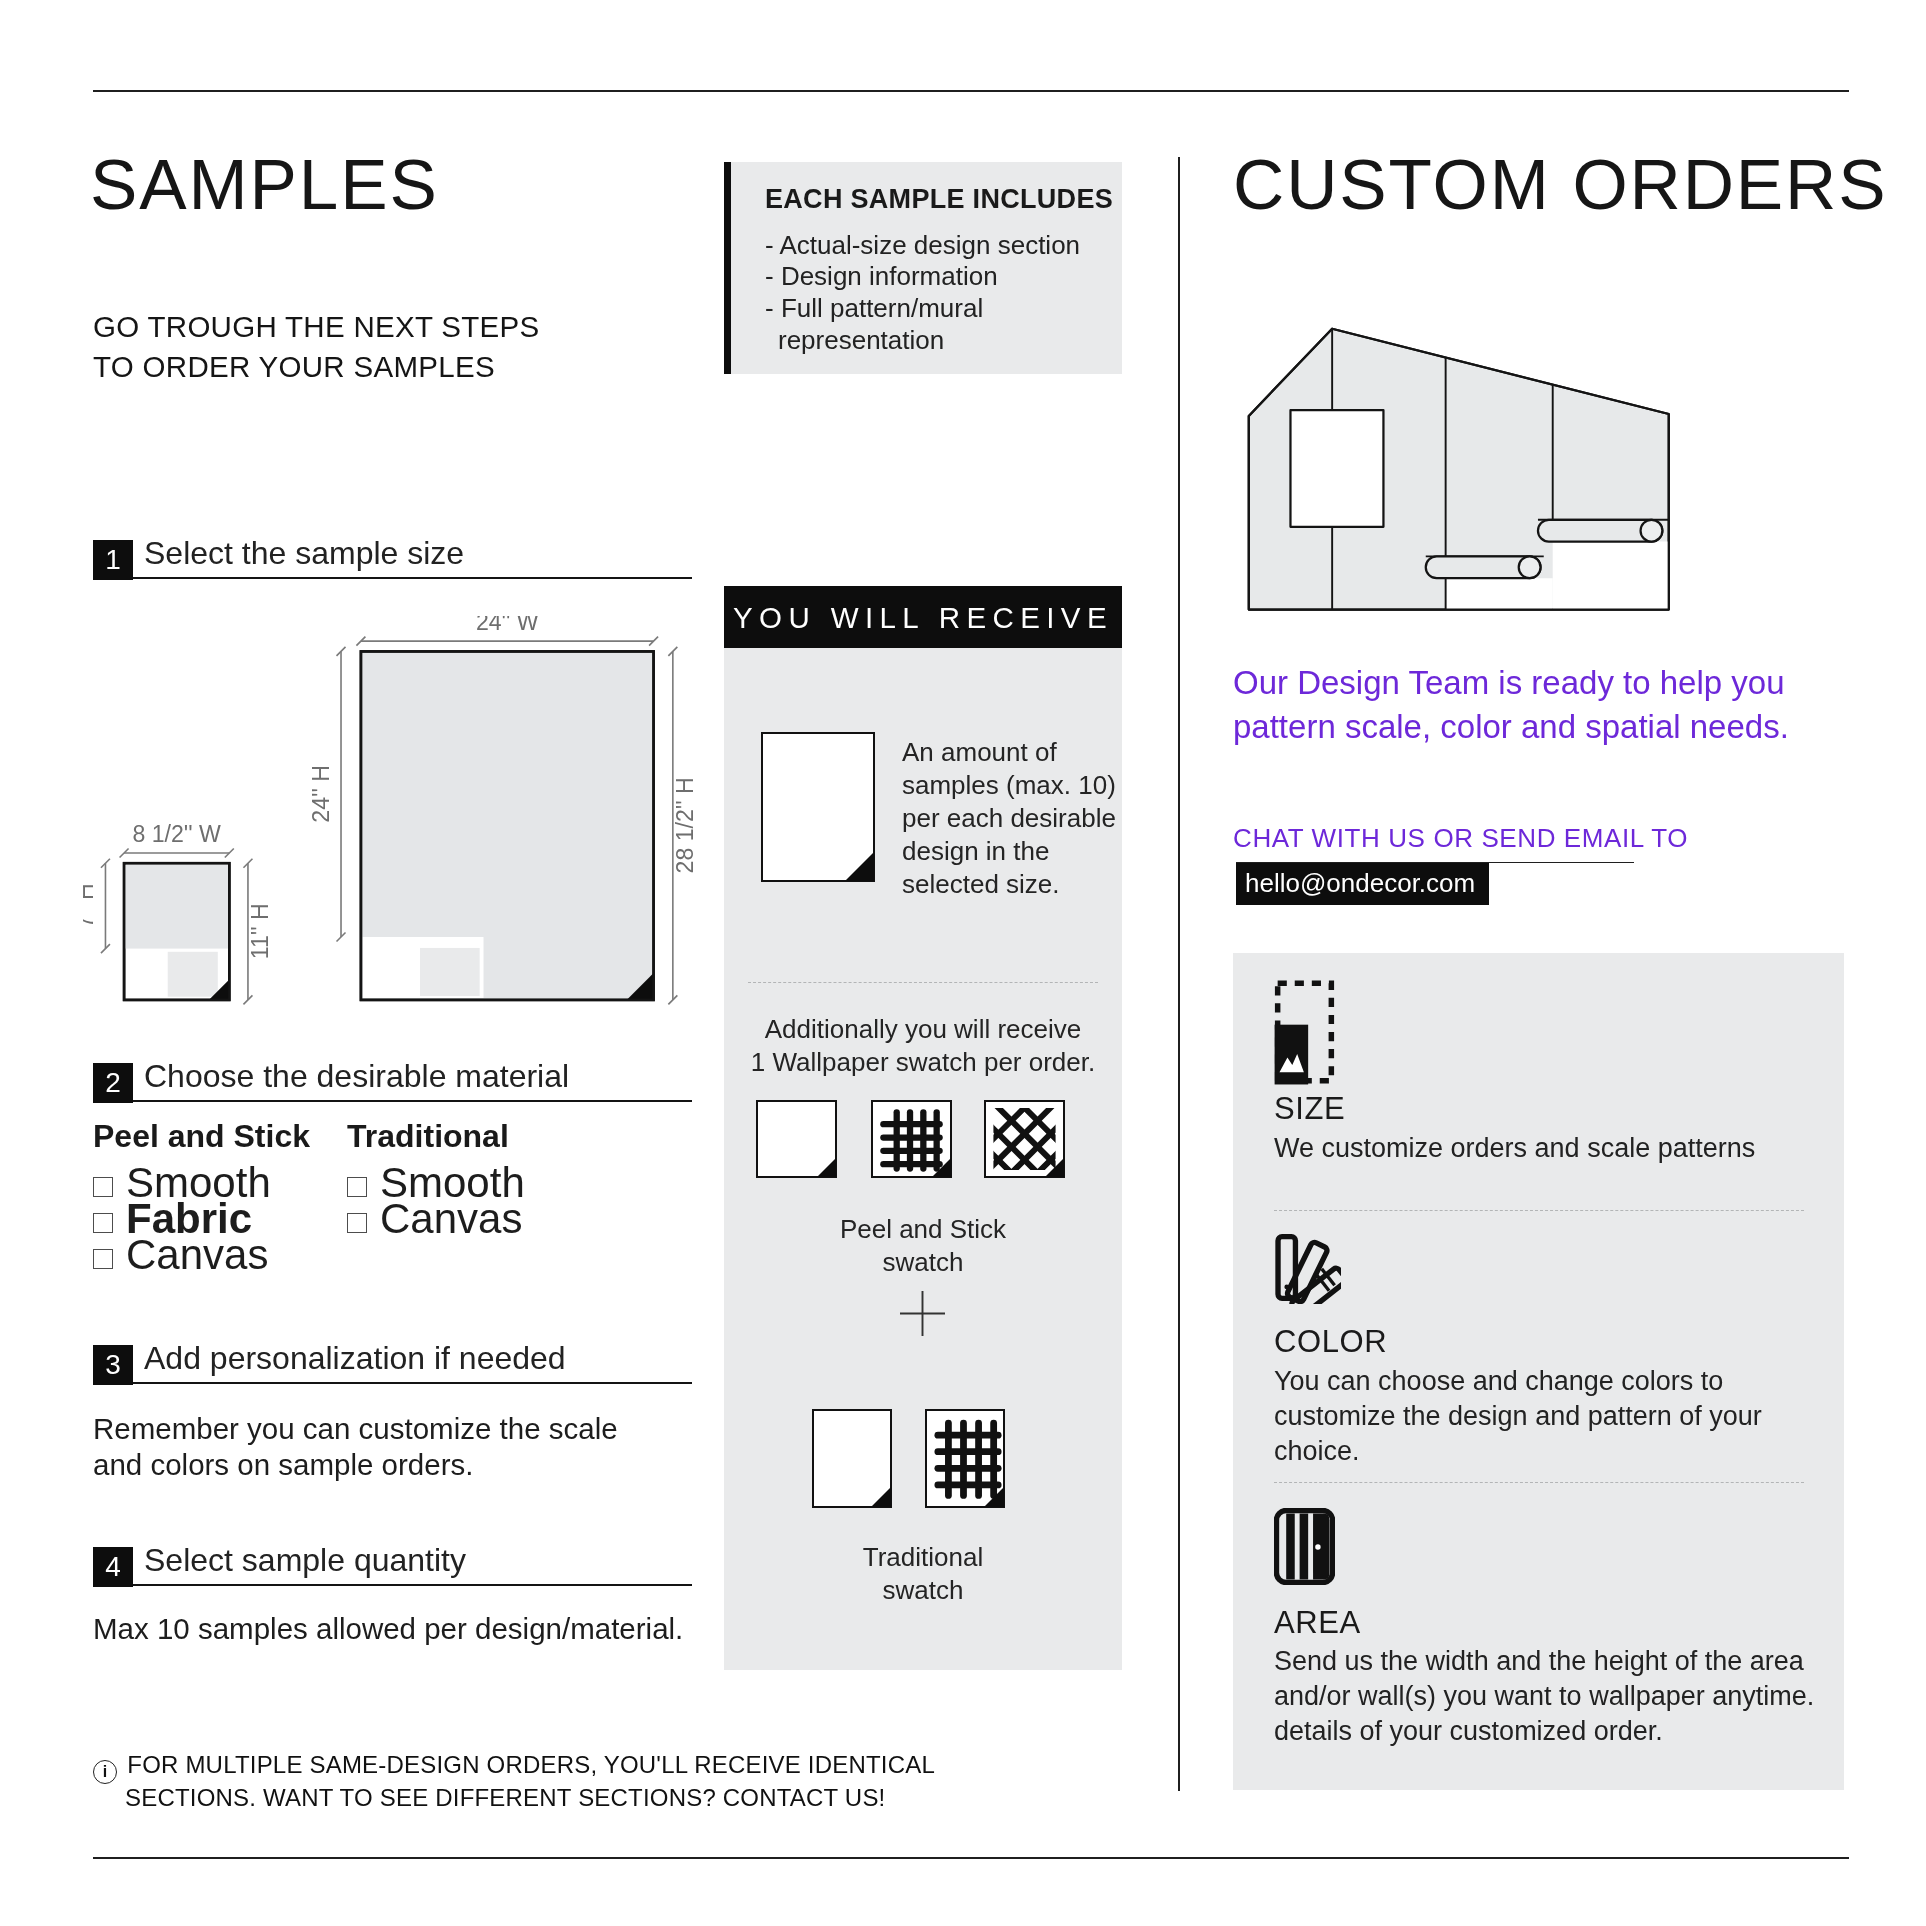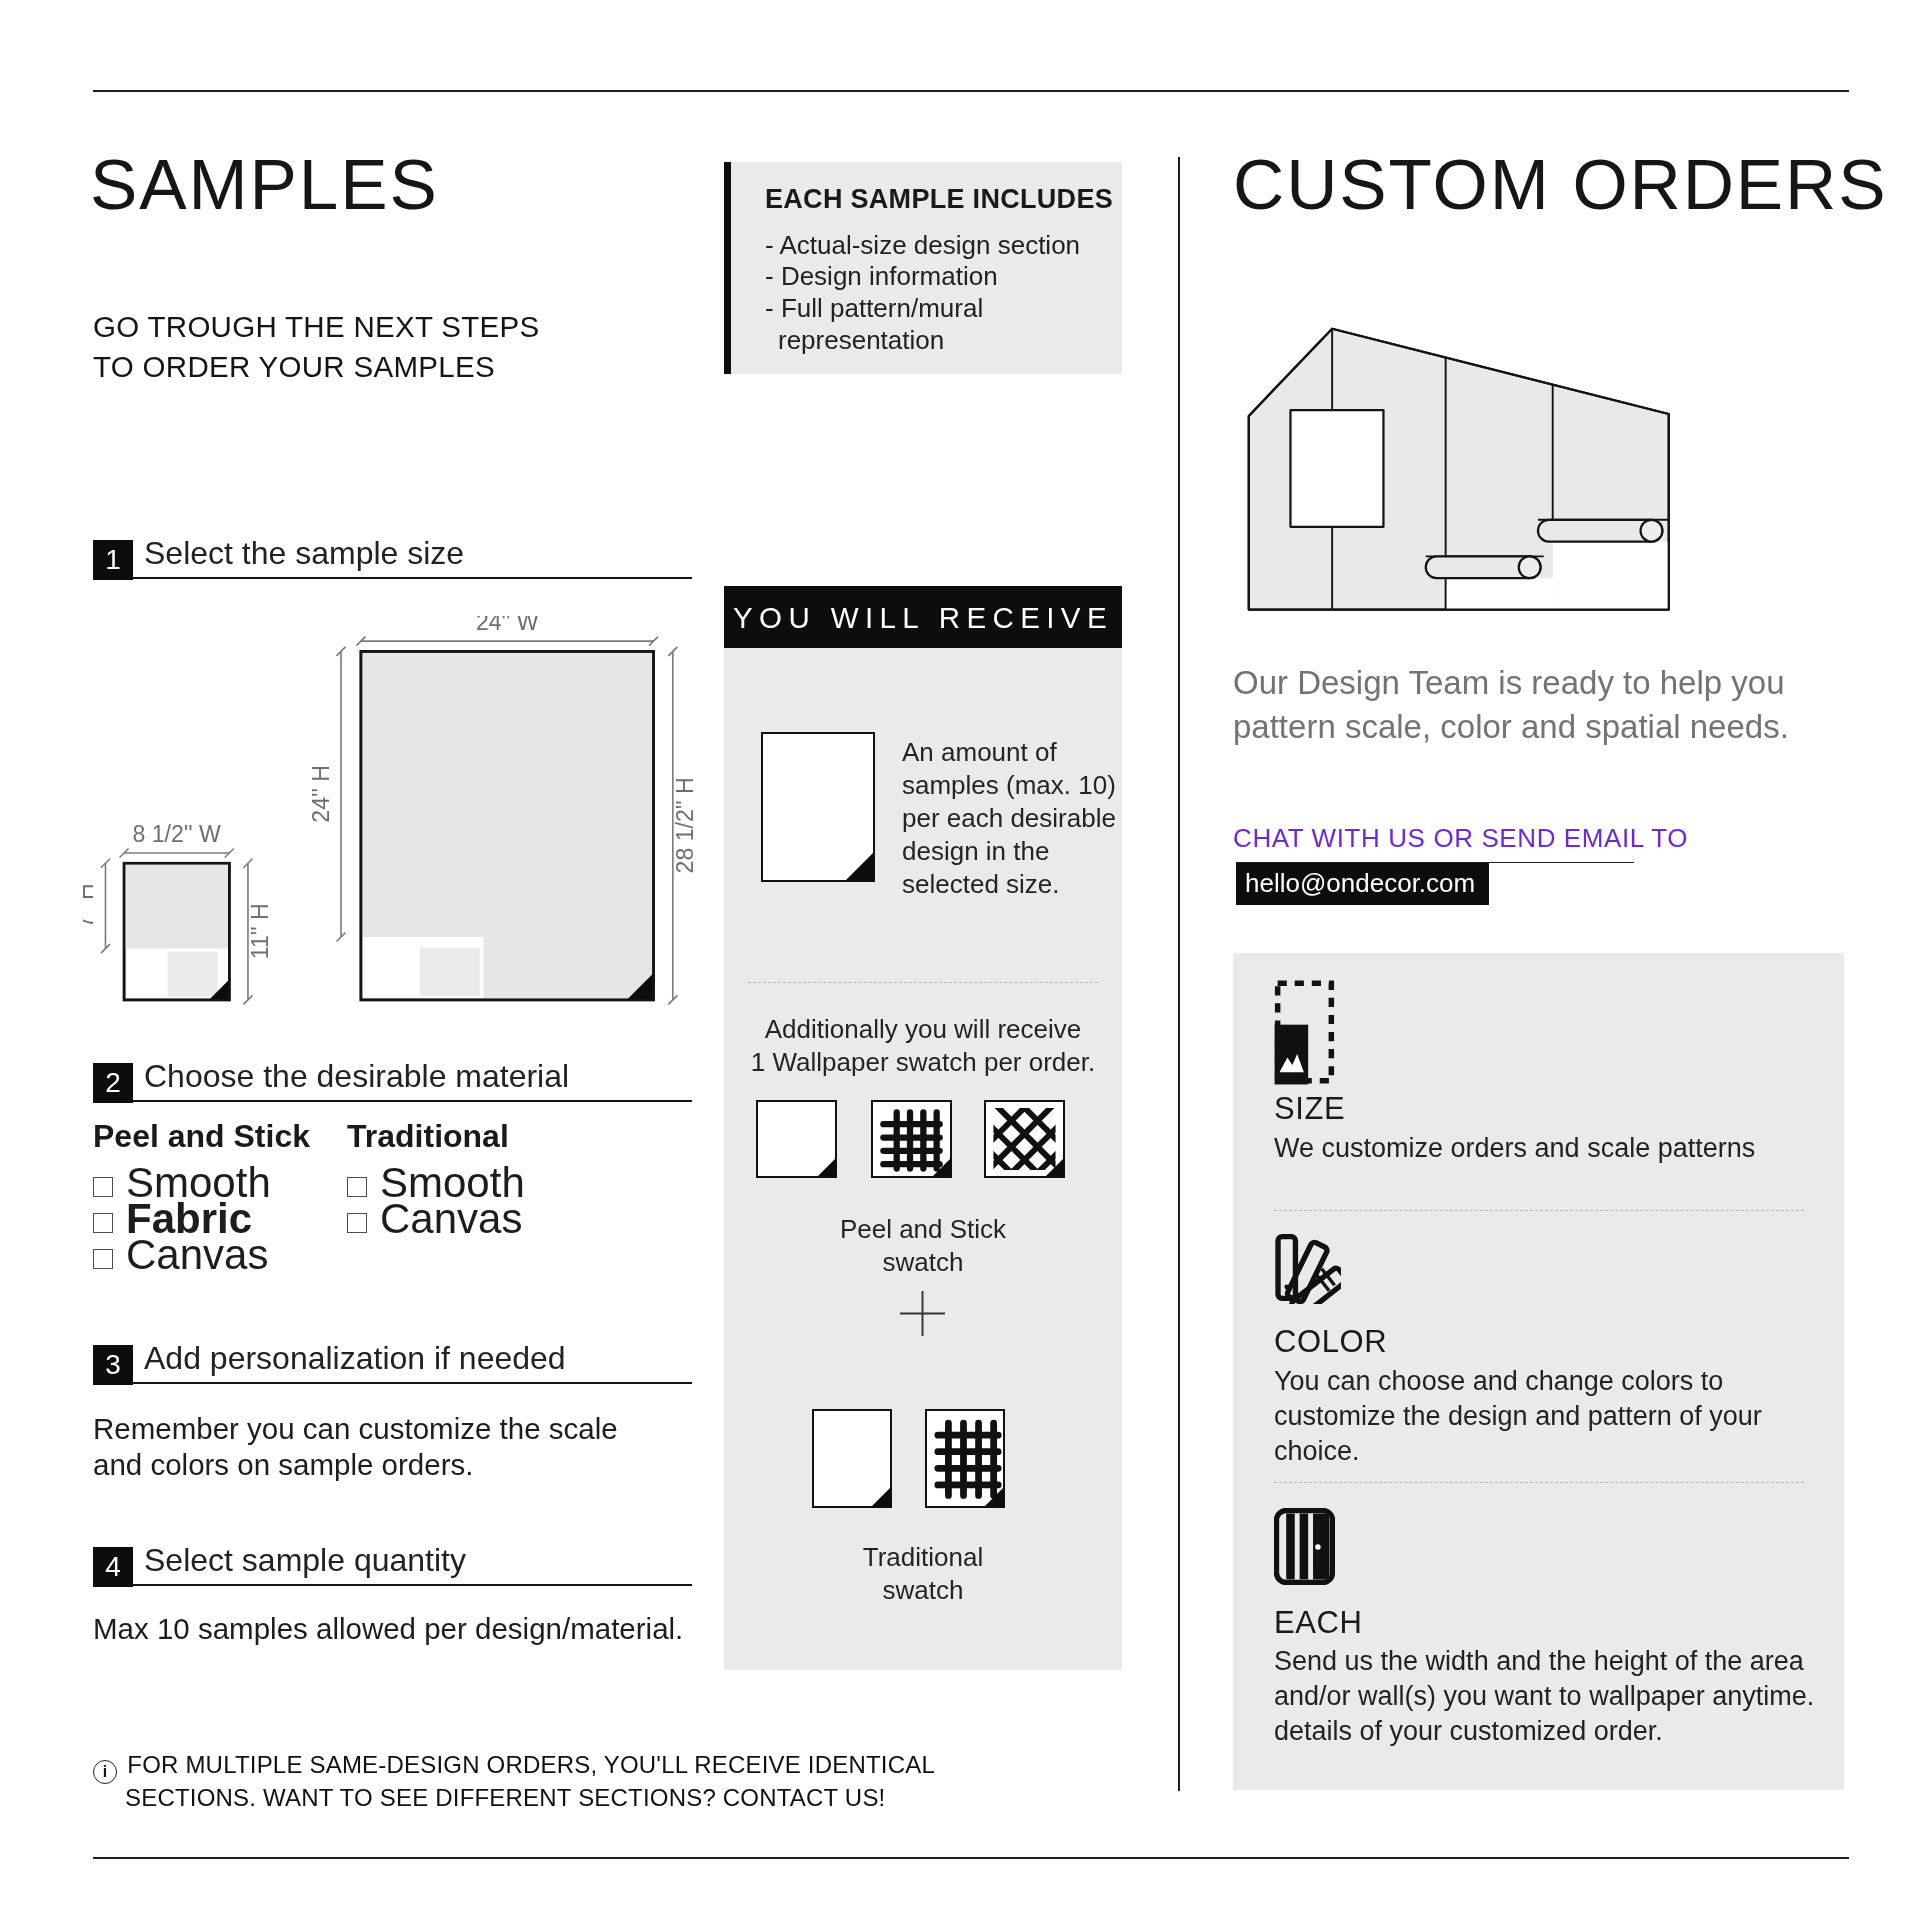--- a/index.html
+++ b/index.html
@@ -31,21 +31,21 @@
   .receive-bar{left:724px;top:586px;width:398px;height:63px;background:#0d0d0d;color:#fff;
     display:flex;align-items:center;justify-content:center;font-size:29.5px;letter-spacing:6.4px;white-space:nowrap;}
   .receive-panel{left:724px;top:648px;width:398px;height:1022px;background:#e9eaeb;}
   .page-icon{position:absolute;background:#fff;border:2.6px solid #111;}
   .fold{position:absolute;right:-0.6px;bottom:-0.6px;width:0;height:0;border-style:solid;}
   .mid-text{font-size:26px;line-height:33px;color:#242424;white-space:nowrap;}
   .dashed-sep{position:absolute;border-top:1.9px dashed #b3b5b6;height:0;}
   .swatch{position:absolute;background:#fff;border:2.6px solid #111;}
   .center-text{text-align:center;}
   
-  .intro-text{font-size:33px;line-height:44px;color:#737373;white-space:nowrap;}
+  .intro-text{font-size:33px;line-height:44px;color:#6d28d9;white-space:nowrap;}
   .chat-label{font-size:26px;letter-spacing:0.6px;color:#6d28d9;white-space:nowrap;}
   .email-badge{position:absolute;background:#0d0d0d;color:#fff;font-size:26px;padding:5.1px 14px 6.4px 9px;white-space:nowrap;}
   .custom-panel{left:1233px;top:953px;width:611px;height:837px;background:#e9eaeb;}
   .cust-title{font-size:31px;letter-spacing:0.6px;color:#1a1a1a;}
   .cust-text{font-size:27px;line-height:35px;color:#222;white-space:nowrap;}
   .info-circle{display:inline-flex;width:22px;height:22px;border:1.9px solid #222;border-radius:50%;
     align-items:center;justify-content:center;font-size:16px;font-weight:700;margin-right:10.3px;vertical-align:-3.9px;}
   .footnote{font-size:24px;letter-spacing:0.2px;color:#111;white-space:nowrap;}
   svg text{font-family:"Liberation Sans","DejaVu Sans",sans-serif;}
 </style>
@@ -332,19 +332,19 @@
 </div>
 <div class="dashed-sep" style="left:1274px;top:1482px;width:530px;"></div>
 
 <svg class="abs" style="left:1274px;top:1508px;" width="61" height="77" viewBox="0 0 100 126">
   <rect x="4" y="4" width="92" height="118" rx="16" fill="none" stroke="#111" stroke-width="9"></rect>
   <rect x="20" y="9" width="14" height="108" fill="#111"></rect>
   <rect x="42" y="9" width="14" height="108" fill="#111"></rect>
   <path d="M64,9 L82,9 Q91,9 91,20 L91,106 Q91,117 82,117 L64,117 Z" fill="#111"></path>
   <circle cx="72" cy="64" r="4.5" fill="#ffffff"></circle>
 </svg>
-<div class="abs cust-title" style="left:1274px;top:1605px;">EACH</div>
+<div class="abs cust-title" style="left:1274px;top:1605px;">AREA</div>
 <div class="abs cust-text" style="left:1274px;top:1644px;">
   <div>Send us the width and the height of the area</div>
   <div>and/or wall(s) you want to wallpaper anytime.</div>
   <div>details of your customized order.</div>
 </div>
 
 
 </body></html>

